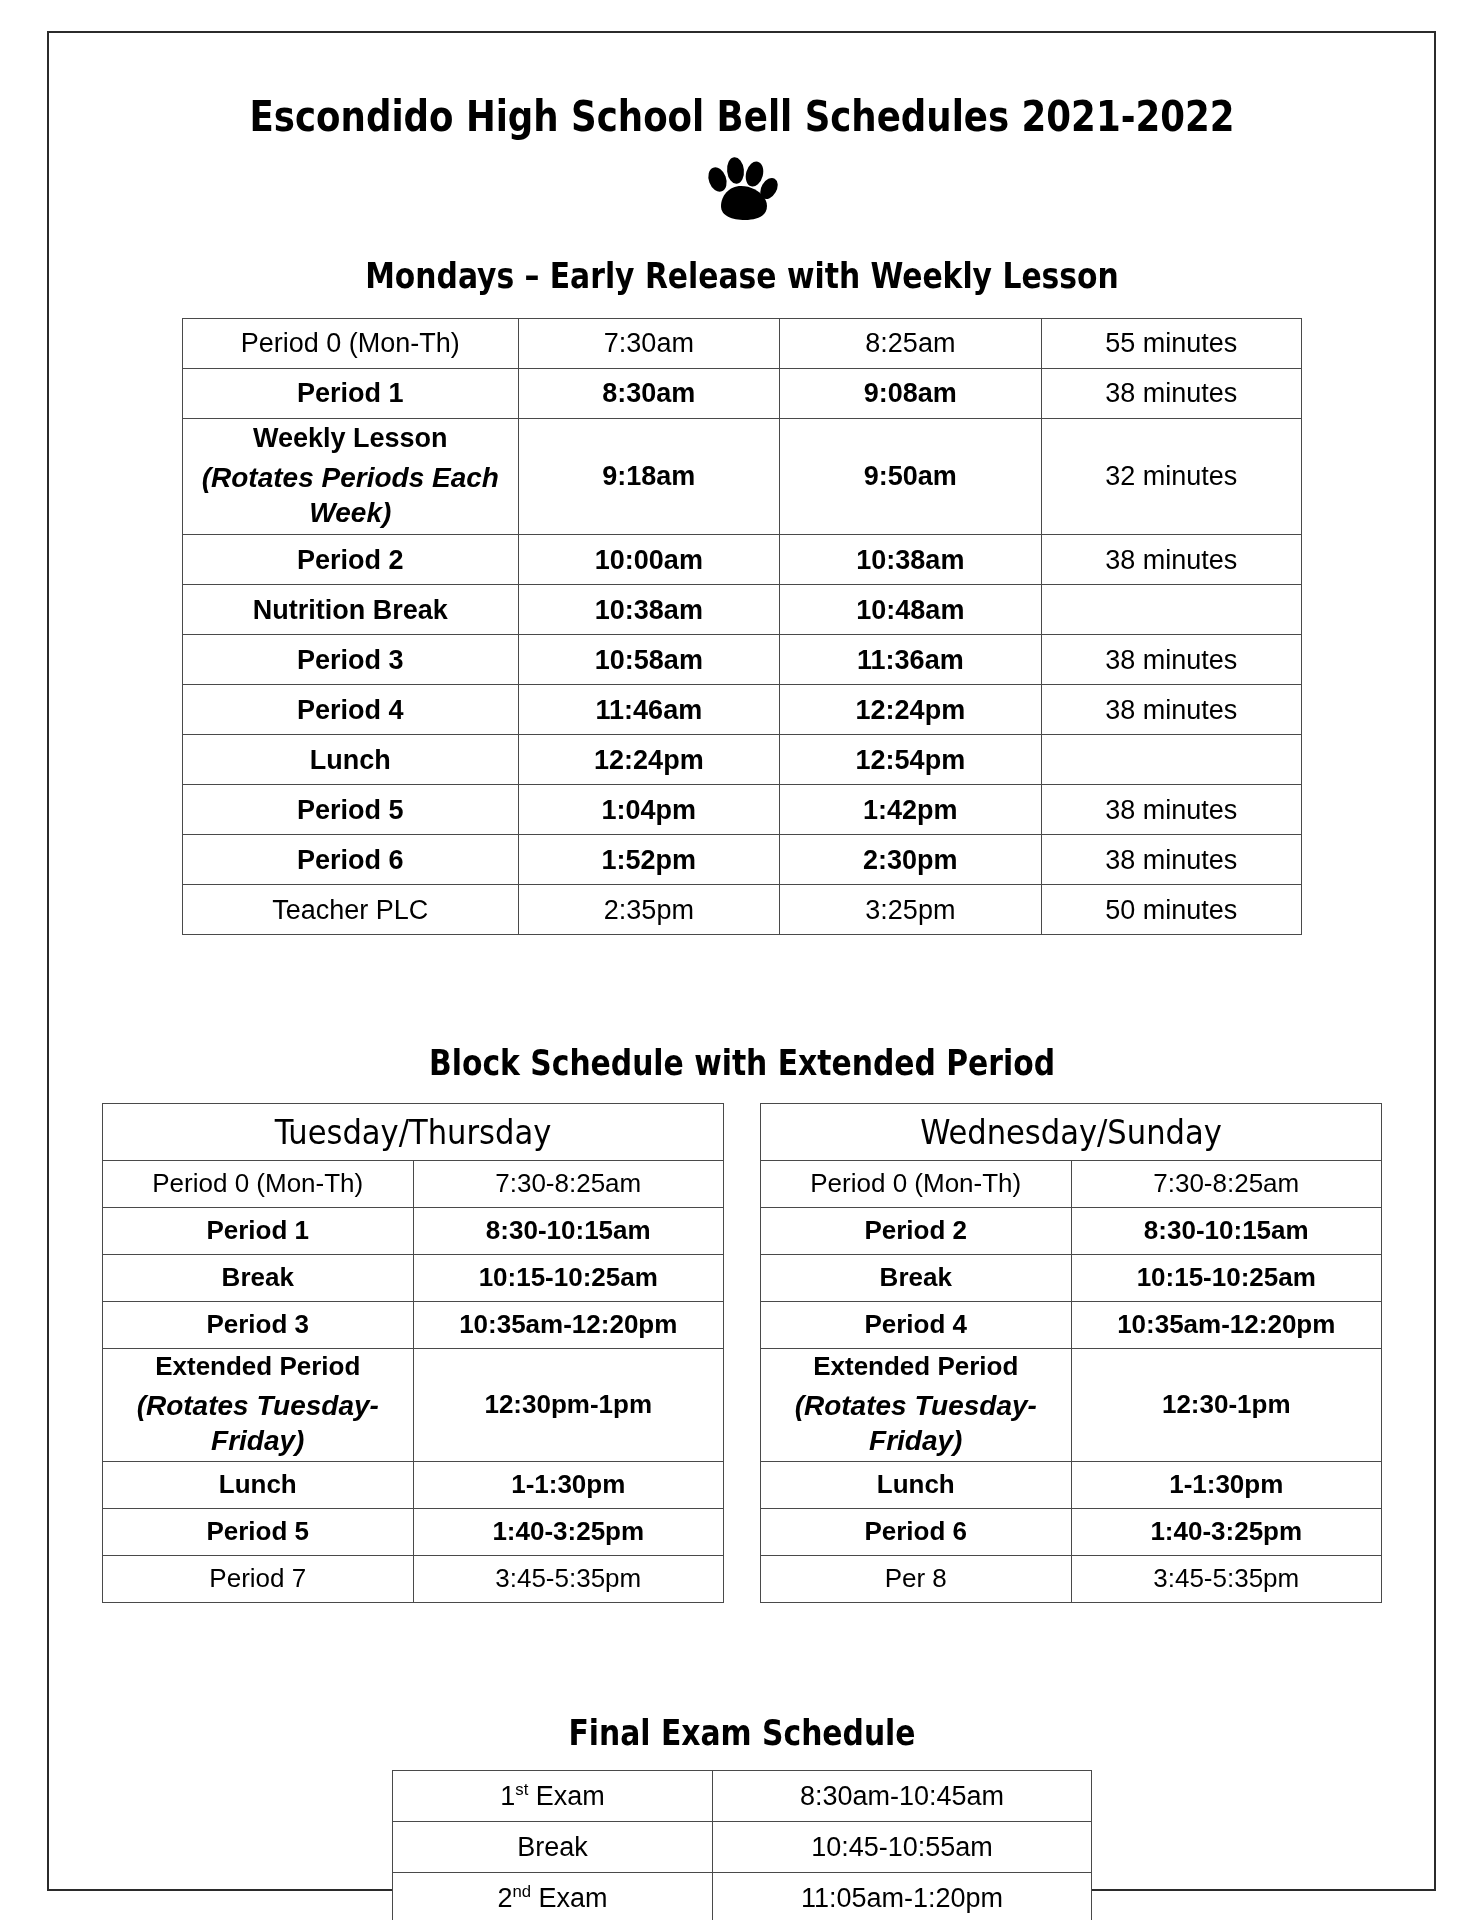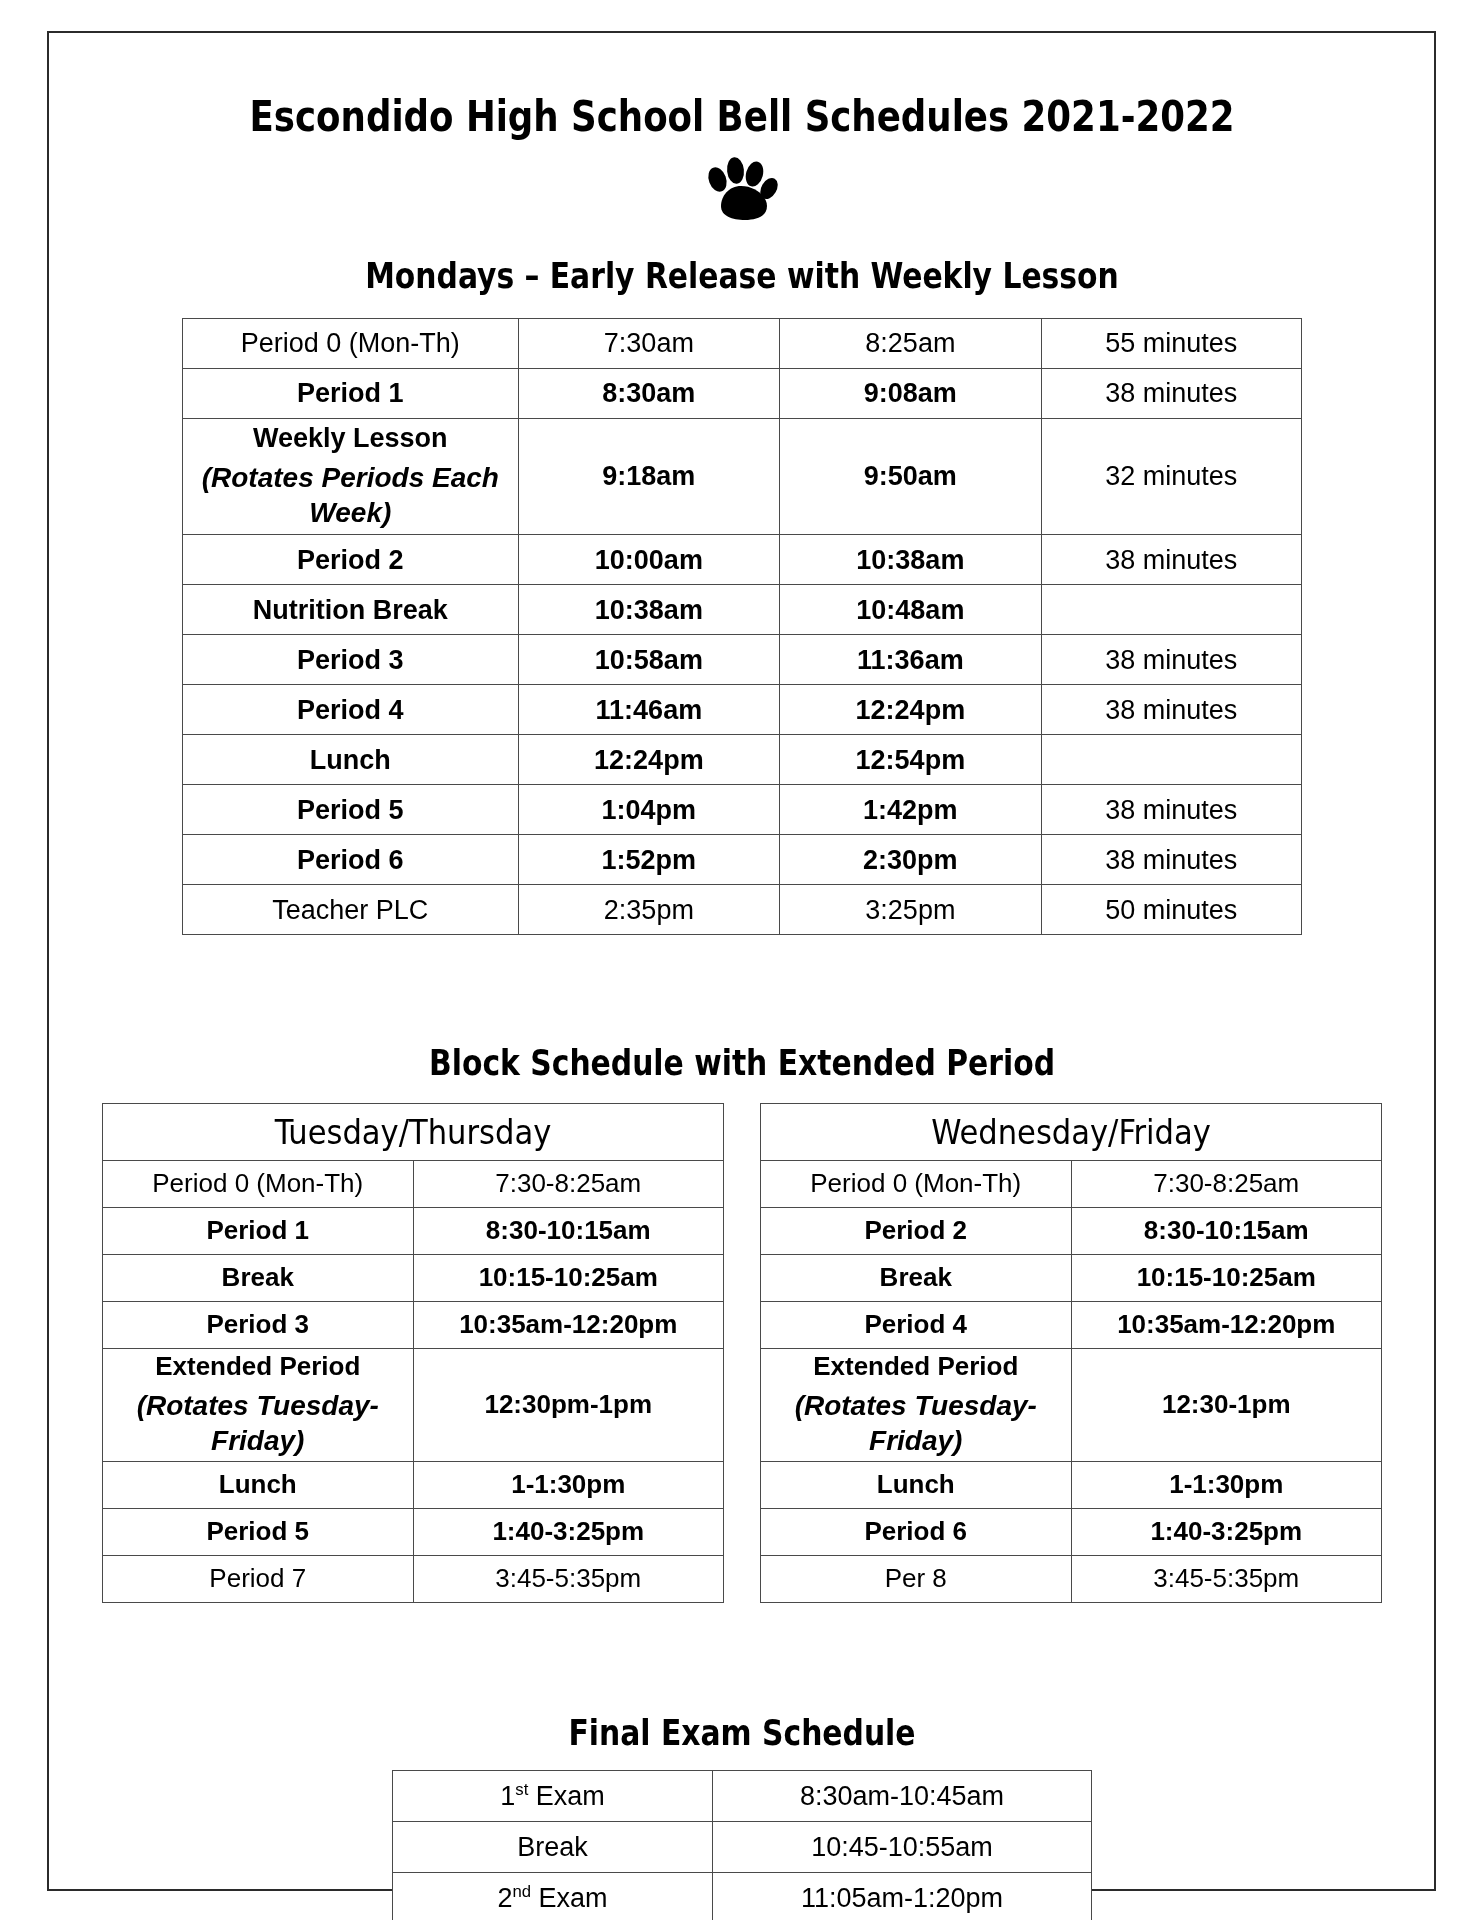--- a/index.html
+++ b/index.html
@@ -303,21 +303,21 @@
             <tr>
               <td class="col-label reg">Period 7</td>
               <td class="col-time reg">3:45-5:35pm</td>
             </tr>
           </tbody>
       </table>
 
       <table class="block" id="wf-table">
         <tbody>
           <tr>
-            <td class="block-head" colspan="2">Wednesday/Friday</td>
+            <td class="block-head" colspan="2">Wednesday/Sunday</td>
           </tr>
         </tbody>
         <tbody id="wf-body">
             <tr>
               <td class="col-label reg">Period 0 (Mon-Th)</td>
               <td class="col-time reg">7:30-8:25am</td>
             </tr>
             <tr>
               <td class="col-label bold">Period 2</td>
               <td class="col-time bold">8:30-10:15am</td>

